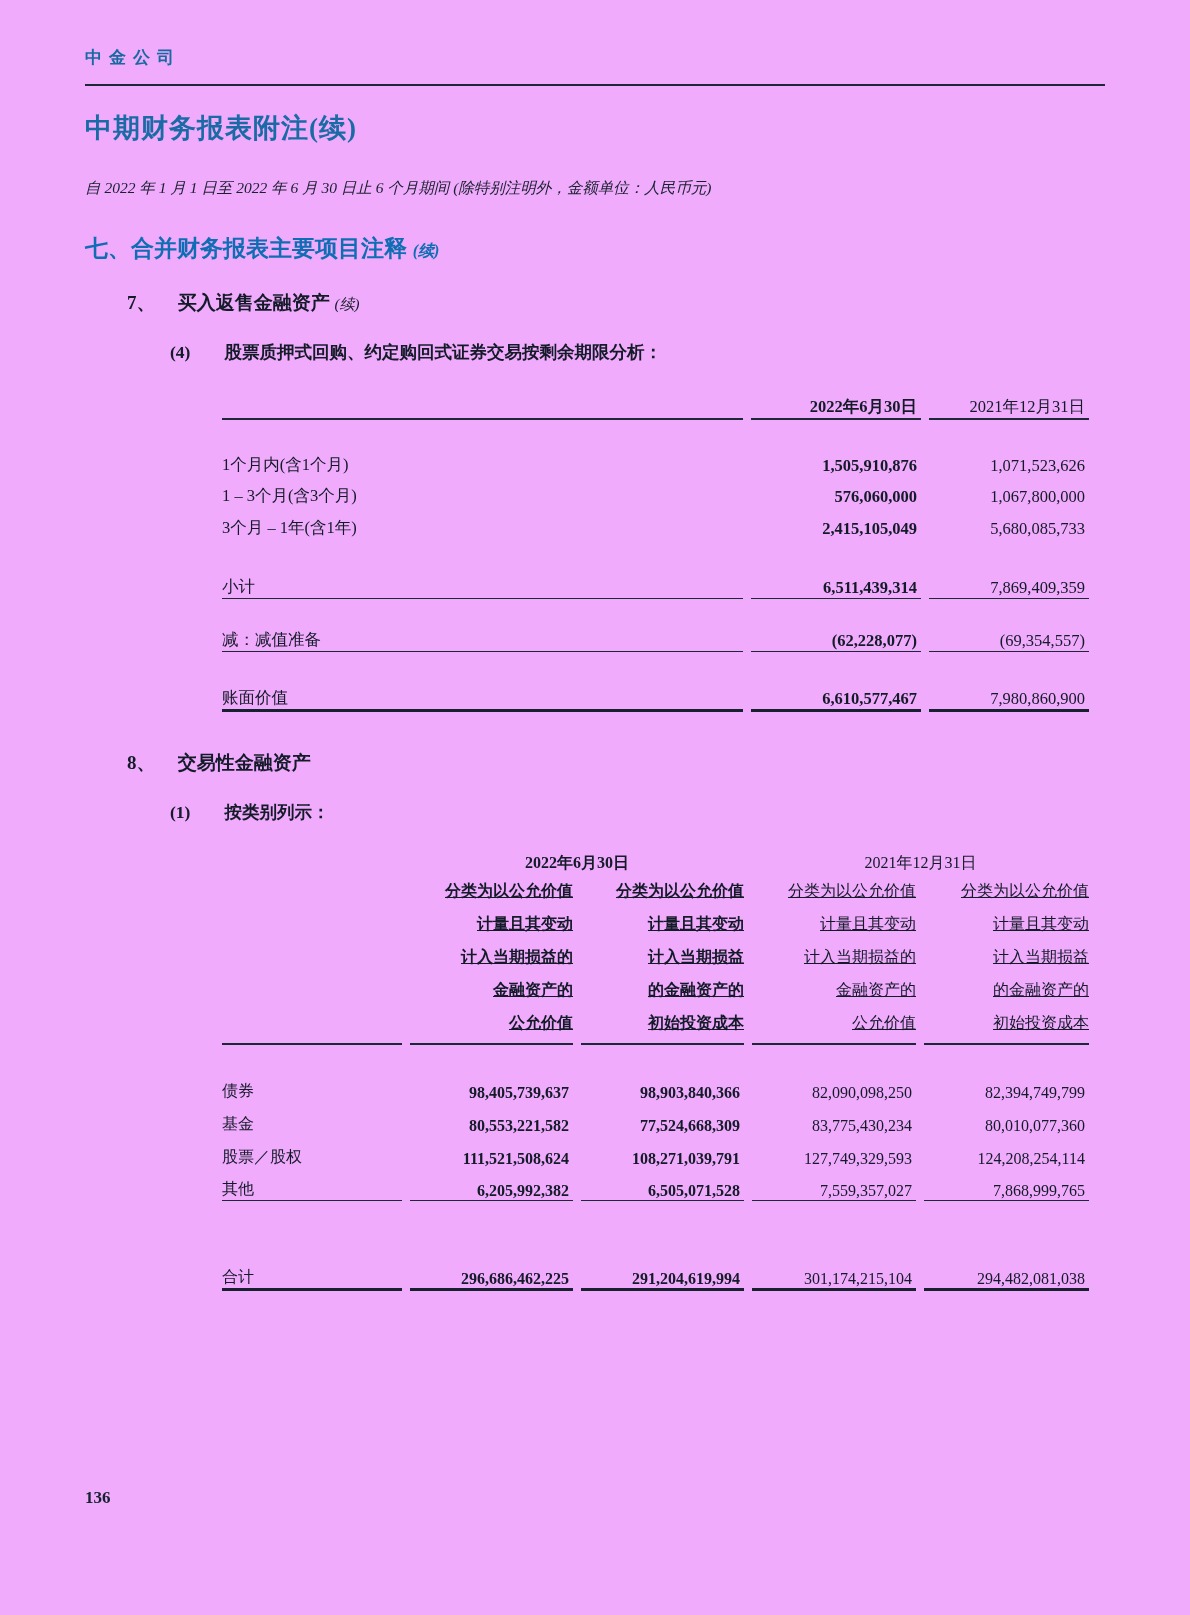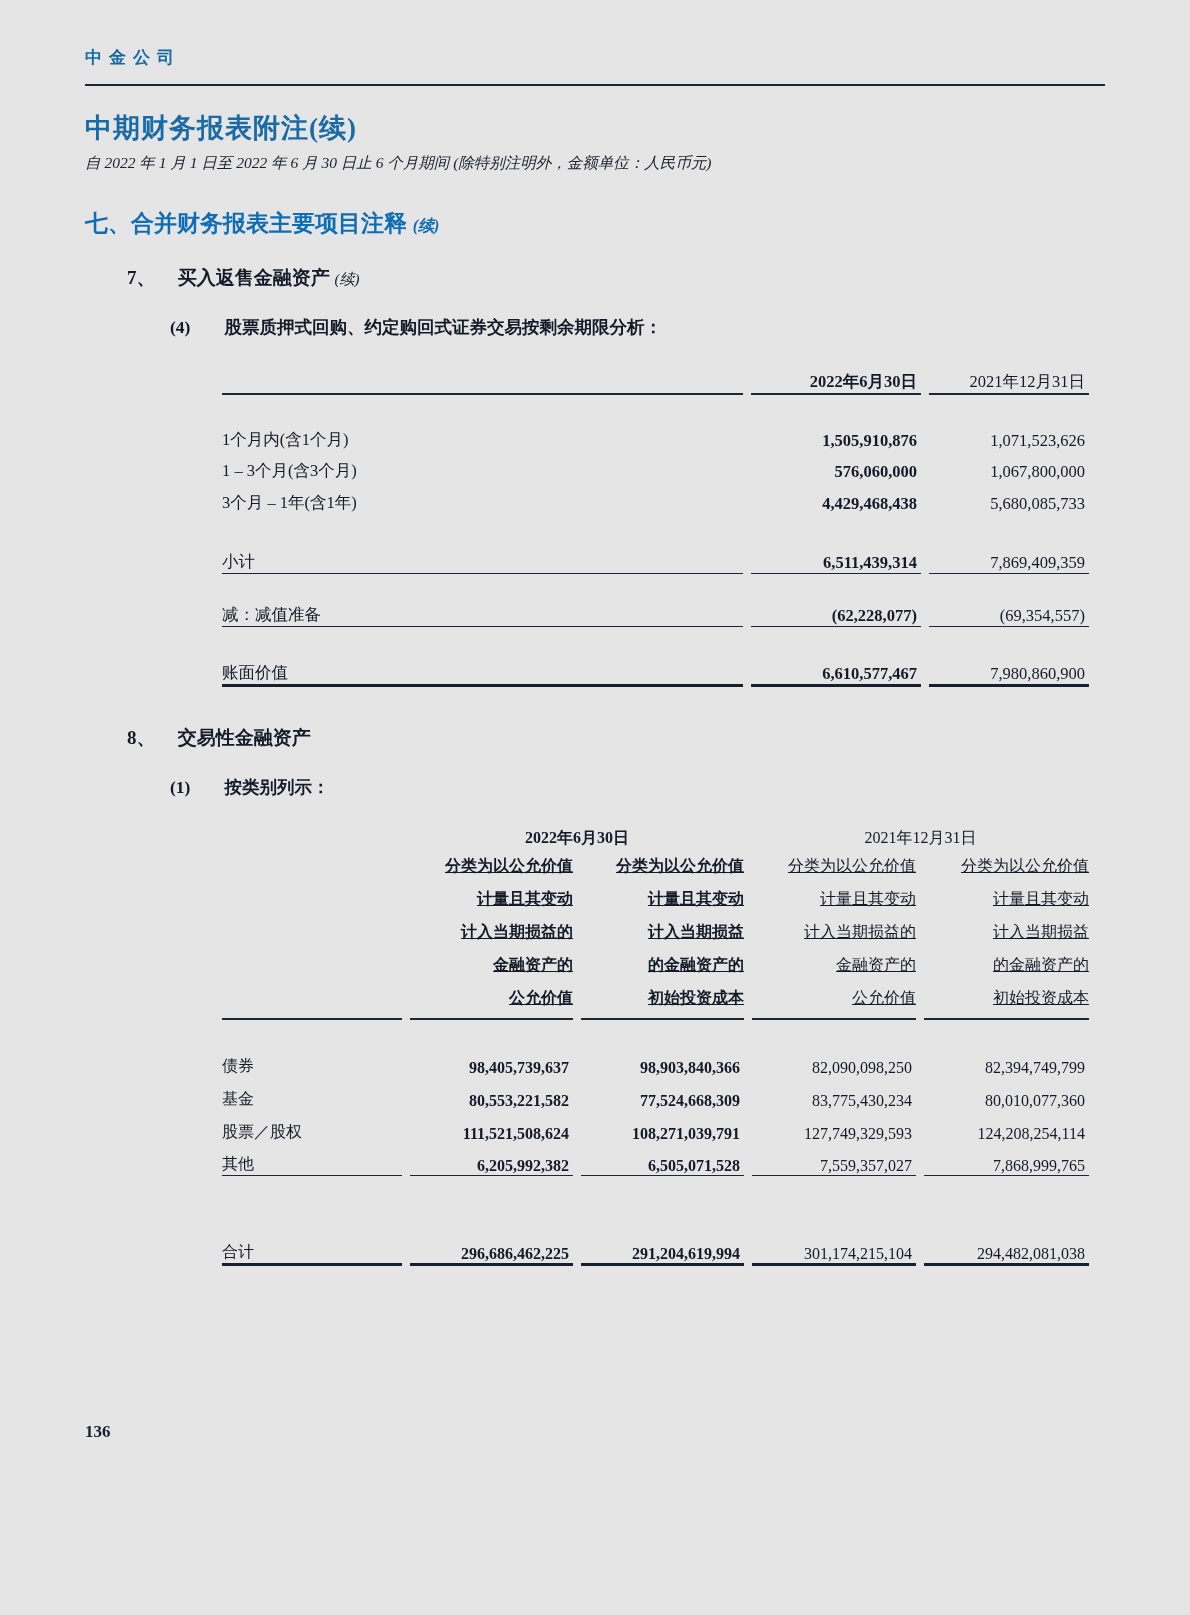--- a/index.html
+++ b/index.html
@@ -1,26 +1,26 @@
 <!DOCTYPE html>
 <html><head>
 <meta charset="utf-8">
 <style>
   * { margin:0; padding:0; box-sizing:border-box; }
   body { background:#9fb4c8; font-family:"Liberation Serif","DejaVu Serif",serif; }
   .page {
     width:1190px; height:1615px; margin:0 auto; position:relative;
-    background:#e5e5e5; color:#131a28;
+    background:#f0abfc; color:#131a28;
     padding:46px 85px 0 85px; overflow:hidden;
   }
   
   .brand { font-size:17px; font-weight:bold; color:#166aa2; letter-spacing:7px; }
   .brand-rule { border-bottom:2px solid #1c2836; margin-top:15px; }
   .doc-title { font-size:27px; font-weight:bold; color:#1a6ba5; margin-top:24px; letter-spacing:1px; }
-  .doc-subtitle { font-style:italic; font-size:15.5px; margin-top:7px; color:#18202e; }
+  .doc-subtitle { font-style:italic; font-size:15.5px; margin-top:32px; color:#18202e; }
   
   .sec7 { margin-top:34px; font-size:23px; font-weight:bold; color:#0f6db4; }
   .cont { font-style:italic; font-weight:normal; font-size:15px; }
   .sec7 .cont { color:#0f6db4; font-size:16px; font-weight:bold; }
   .item-l1 { margin-top:26px; margin-left:42px; font-size:19px; font-weight:bold; }
   .item-l1 .num { display:inline-block; width:46px; }
   .item-l2 { margin-top:24px; margin-left:85px; font-size:17.5px; font-weight:bold; }
   .item-l2 .num { display:inline-block; width:50px; font-weight:bold; }
   
   table.fin { border-collapse:separate; border-spacing:8px 0; table-layout:fixed; margin-left:129px; font-size:16.5px; }
@@ -32,21 +32,21 @@
   .rule3 td { border-bottom:3.2px solid #16202e; }
   .hdr td { height:42px; }
   .row31 td { height:31.5px; }
   .row33 td { height:33px; }
   .row36 td { height:38px; }
   .sp24 td { height:24px; }
   .sp22 td { height:22px; }
   .sp50 td { height:52px; }
   .grp td { height:34px; text-align:center; vertical-align:middle; }
   .colhdr td { white-space:pre-line; text-align:right; line-height:33px; padding-bottom:4px !important;text-decoration:underline; }
-  .pageno { position:absolute; left:85px; top:1422px; font-size:17px; font-weight:bold; color:#16202e; }
+  .pageno { position:absolute; left:85px; top:1488px; font-size:17px; font-weight:bold; color:#16202e; }
 </style>
 </head>
 <body>
 
 <div class="page">
 
   <div class="brand">中金公司</div>
   <div class="brand-rule"></div>
 
   <div class="doc-title">中期财务报表附注(续)</div>
@@ -90,21 +90,21 @@
       <td class="num-cell b">1,505,910,876</td>
       <td class="num-cell">1,071,523,626</td>
     </tr>
     <tr class="row31">
       <td>1 – 3个月(含3个月)</td>
       <td class="num-cell b">576,060,000</td>
       <td class="num-cell">1,067,800,000</td>
     </tr>
     <tr class="row31">
       <td>3个月 – 1年(含1年)</td>
-      <td class="num-cell b">4,429,468,438</td>
+      <td class="num-cell b">2,415,105,049</td>
       <td class="num-cell">5,680,085,733</td>
     </tr>
     <tr class="sp22">
           <td></td>
           <td></td>
           <td></td>
         </tr>
     <tr class="row36 rule1">
       <td>小计</td>
       <td class="num-cell b">6,511,439,314</td>

